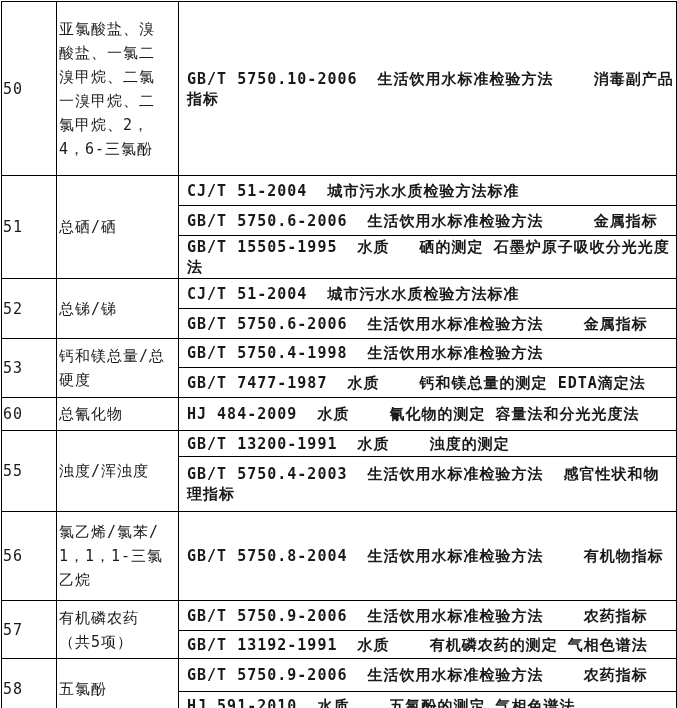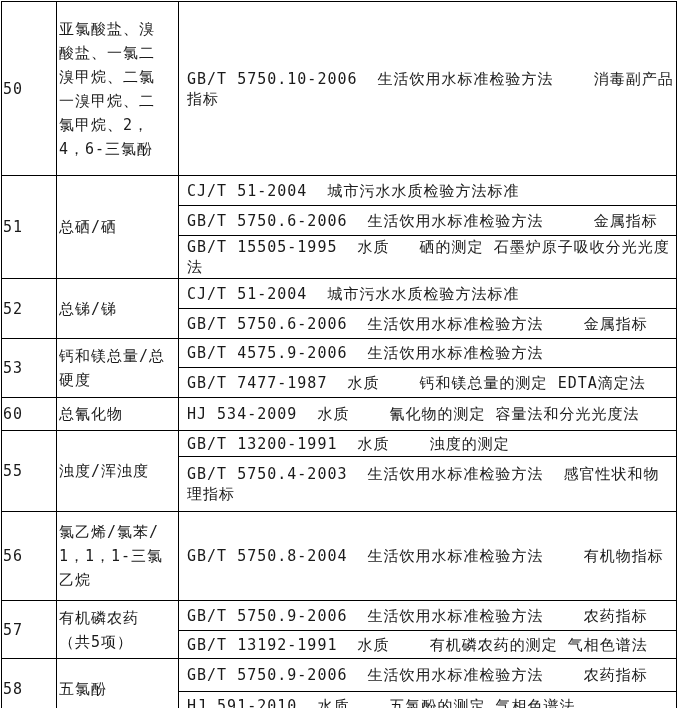--- a/index.html
+++ b/index.html
@@ -42,20 +42,21 @@
     white-space: pre-wrap;
     line-height: 24px;
     padding: 0 2px;
   }
   td.method {
     text-align: left;
     padding-left: 8px;
     padding-right: 2px;
     white-space: pre-wrap;
     line-height: 20px;
+    font-weight: bold;
   }
 
   
   tr.h174 { height: 174px; }
   tr.h90  { height: 89px; }
   tr.h55  { height: 55px; }
   tr.h33  { height: 33px; }
   tr.h30  { height: 30px; }
   tr.h29  { height: 29px; }
   tr.h28  { height: 28px; margin-top: 38px; }
@@ -102,30 +103,30 @@
         <td class="method">CJ/T 51-2004  城市污水水质检验方法标准</td>
       </tr>
       <tr class="h30">
         <td class="method">GB/T 5750.6-2006  生活饮用水标准检验方法    金属指标</td>
       </tr>
 
       <tr class="h29">
         <td class="num" rowspan="2">53</td>
         <td class="param" rowspan="2">钙和镁总量/总
 硬度</td>
-        <td class="method">GB/T 4575.9-2006  生活饮用水标准检验方法</td>
+        <td class="method">GB/T 5750.4-1998  生活饮用水标准检验方法</td>
       </tr>
       <tr class="h30">
         <td class="method">GB/T 7477-1987  水质    钙和镁总量的测定 EDTA滴定法</td>
       </tr>
 
       <tr class="h33">
         <td class="num">60</td>
         <td class="param">总氰化物</td>
-        <td class="method">HJ 534-2009  水质    氰化物的测定 容量法和分光光度法</td>
+        <td class="method">HJ 484-2009  水质    氰化物的测定 容量法和分光光度法</td>
       </tr>
 
       <tr class="h26">
         <td class="num" rowspan="2">55</td>
         <td class="param" rowspan="2">浊度/浑浊度</td>
         <td class="method">GB/T 13200-1991  水质    浊度的测定</td>
       </tr>
       <tr class="h55">
         <td class="method">GB/T 5750.4-2003  生活饮用水标准检验方法  感官性状和物理指标</td>
       </tr>

